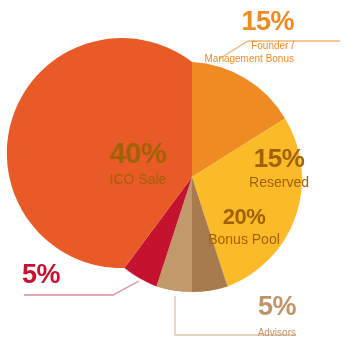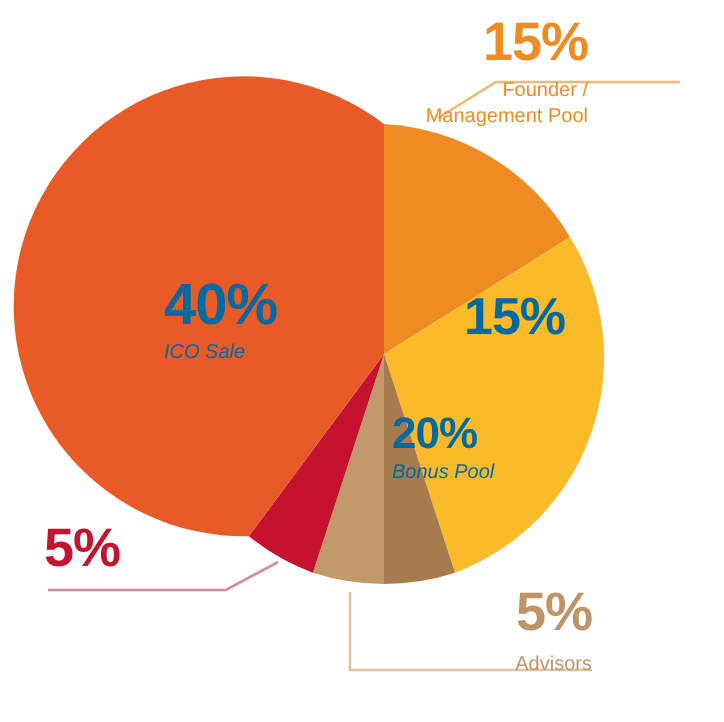--- a/index.html
+++ b/index.html
@@ -65,34 +65,34 @@
     left: 218px;
     top: 293px;
     text-align: right;
     color: #bf9468;
     width: 78px;
   }
   #callout-advisors .pct { margin-bottom: 7px; }
   
   .slice-label {
     position: absolute;
-    color: #0369a1;
+    text-align: center;
+    color: #a16207;
     line-height: 1;
   }
   .slice-label .pct {
     font-size: 29px;
     font-weight: bold;
     letter-spacing: -0.5px;
     display: block;
   }
   .slice-label .lbl {
-    font-size: 10px;
+    font-size: 14px;
     display: block;
     margin-top: 4px;
-    font-style: italic;
   }
   #label-ico { left: 82px; top: 139px; width: 112px; }
   #label-reserved { left: 232px; top: 145px; width: 94px; }
   #label-reserved .pct { font-size: 26px; }
   #label-bonus { left: 196px; top: 206px; width: 96px; }
   #label-bonus .pct { font-size: 22px; }
 </style>
 </head>
 <body>
 
@@ -115,39 +115,40 @@
     <polyline points="219,59 248,41 340,41" fill="none" stroke="#f3b678" stroke-width="1.3"></polyline>
 
     <polyline points="175,296 175,335 296,335" fill="none" stroke="#ddc3a4" stroke-width="1.3"></polyline>
 
     <polyline points="24,295 113,295 139,281" fill="none" stroke="#dd8a96" stroke-width="1.3"></polyline>
   </svg>
 
   <div class="callout" id="callout-founder">
     <span class="pct">15%</span>
     <span class="lbl">Founder /</span>
-    <span class="lbl">Management Pool</span>
+    <span class="lbl">Management Bonus</span>
   </div>
 
   <div class="callout" id="callout-bounty">
     <span class="pct">5%</span>
   </div>
 
   <div class="callout" id="callout-advisors">
     <span class="pct">5%</span>
     <span class="lbl">Advisors</span>
   </div>
 
   <div class="slice-label" id="label-ico">
     <span class="pct">40%</span>
     <span class="lbl">ICO Sale</span>
   </div>
 
   <div class="slice-label" id="label-reserved">
     <span class="pct">15%</span>
+    <span class="lbl">Reserved</span>
   </div>
 
   <div class="slice-label" id="label-bonus">
     <span class="pct">20%</span>
     <span class="lbl">Bonus Pool</span>
   </div>
 
 </div>
 
 </body></html>

